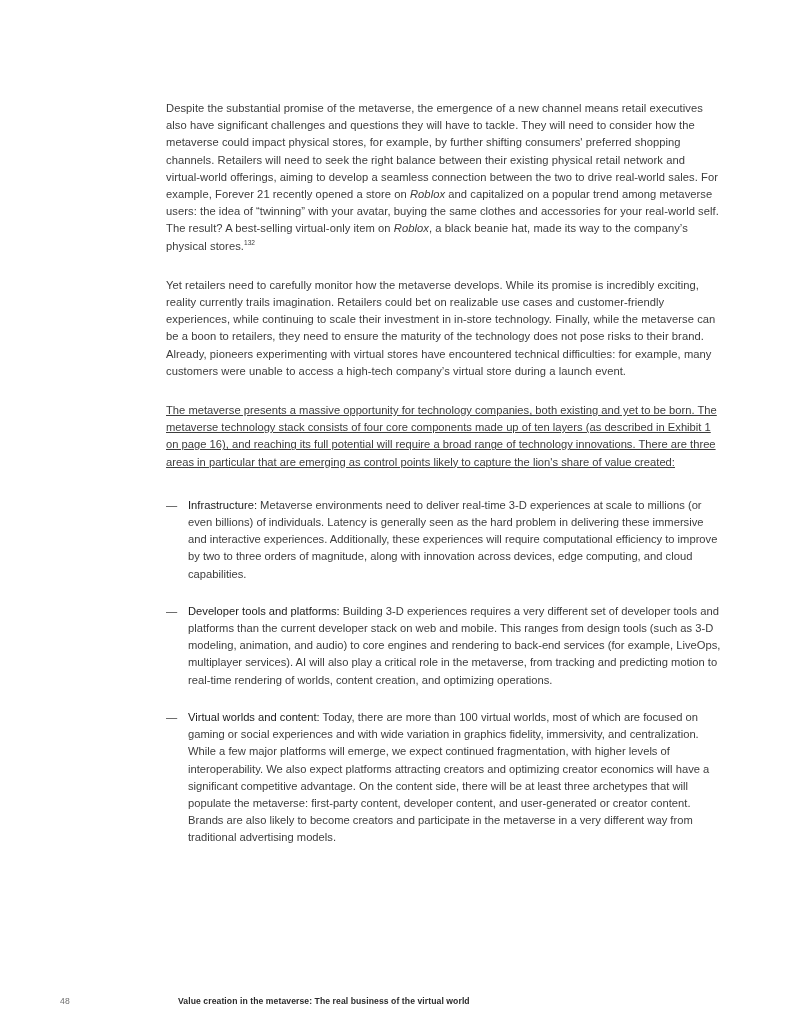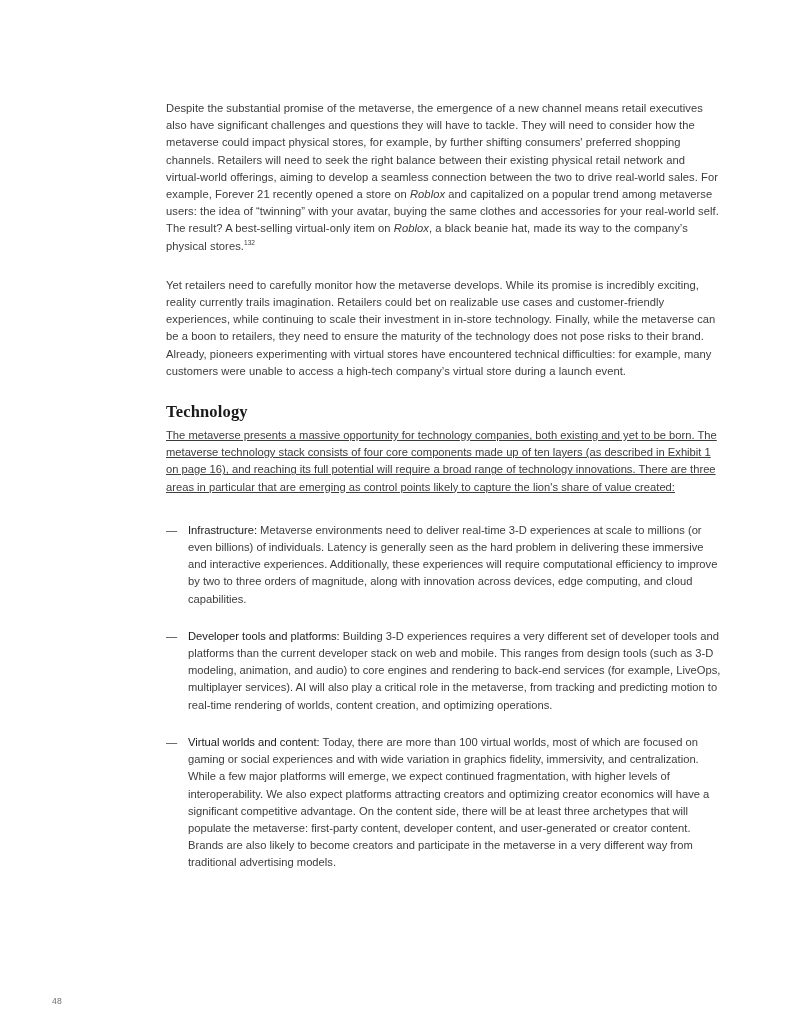--- a/index.html
+++ b/index.html
@@ -80,21 +80,21 @@
     color: #3c3c3c;
     font-size: 11.2px;
     line-height: 17.2px;
   }
   .lead-in {
     font-weight: 400;
     color: #1a1a1a;
   }
   .footer {
     position: absolute;
-    left: 4px;
+    left: 12px;
     right: 0;
     top: 994px;
     height: 20px;
   }
   .footer-page-number {
     position: absolute;
     left: 48px;
     top: 0;
     font-size: 8.6px;
     color: #6e6e6e;
@@ -116,21 +116,20 @@
 <body>
 
 <div class="page">
 
   <div class="content">
 
     <p class="body-para"><span>Despite the substantial promise of the metaverse, the emergence of a new channel means retail executives also have significant challenges and questions they will have to tackle. They will need to consider how the metaverse could impact physical stores, for example, by further shifting consumers' preferred shopping channels. Retailers will need to seek the right balance between their existing physical retail network and virtual-world offerings, aiming to develop a seamless connection between the two to drive real-world sales. For example, Forever 21 recently opened a store on </span><em>Roblox</em><span> and capitalized on a popular trend among metaverse users: the idea of “twinning” with your avatar, buying the same clothes and accessories for your real-world self. The result? A best-selling virtual-only item on </span><em>Roblox</em><span>, a black beanie hat, made its way to the company’s physical stores.</span><span class="sup">132</span></p>
 
     <p class="body-para">Yet retailers need to carefully monitor how the metaverse develops. While its promise is incredibly exciting, reality currently trails imagination. Retailers could bet on realizable use cases and customer-friendly experiences, while continuing to scale their investment in in-store technology. Finally, while the metaverse can be a boon to retailers, they need to ensure the maturity of the technology does not pose risks to their brand. Already, pioneers experimenting with virtual stores have encountered technical difficulties: for example, many customers were unable to access a high-tech company’s virtual store during a launch event.</p>
 
-    <h2 class="section-heading">Technology</h2>
 
     <p class="intro-para">The metaverse presents a massive opportunity for technology companies, both existing and yet to be born. The metaverse technology stack consists of four core components made up of ten layers (as described in Exhibit 1 on page 16), and reaching its full potential will require a broad range of technology innovations. There are three areas in particular that are emerging as control points likely to capture the lion's share of value created:</p>
 
     <ul class="bullet-list">
 
       <li>
         <span class="dash-icon">—</span>
         <span class="lead-in">Infrastructure:</span><span> Metaverse environments need to deliver real-time 3-D experiences at scale to millions (or even billions) of individuals. Latency is generally seen as the hard problem in delivering these immersive and interactive experiences. Additionally, these experiences will require computational efficiency to improve by two to three orders of magnitude, along with innovation across devices, edge computing, and cloud capabilities.</span>
       </li>
 
@@ -143,15 +142,16 @@
         <span class="dash-icon">—</span>
         <span class="lead-in">Virtual worlds and content:</span><span> Today, there are more than 100 virtual worlds, most of which are focused on gaming or social experiences and with wide variation in graphics fidelity, immersivity, and centralization. While a few major platforms will emerge, we expect continued fragmentation, with higher levels of interoperability. We also expect platforms attracting creators and optimizing creator economics will have a significant competitive advantage. On the content side, there will be at least three archetypes that will populate the metaverse: first-party content, developer content, and user-generated or creator content. Brands are also likely to become creators and participate in the metaverse in a very different way from traditional advertising models.</span>
       </li>
 
     </ul>
 
   </div>
 
   <div class="footer">
     <div class="footer-page-number">48</div>
+    <div class="footer-title">Value creation in the metaverse: The real business of the virtual world</div>
   </div>
 
 </div>
 
 </body></html>

